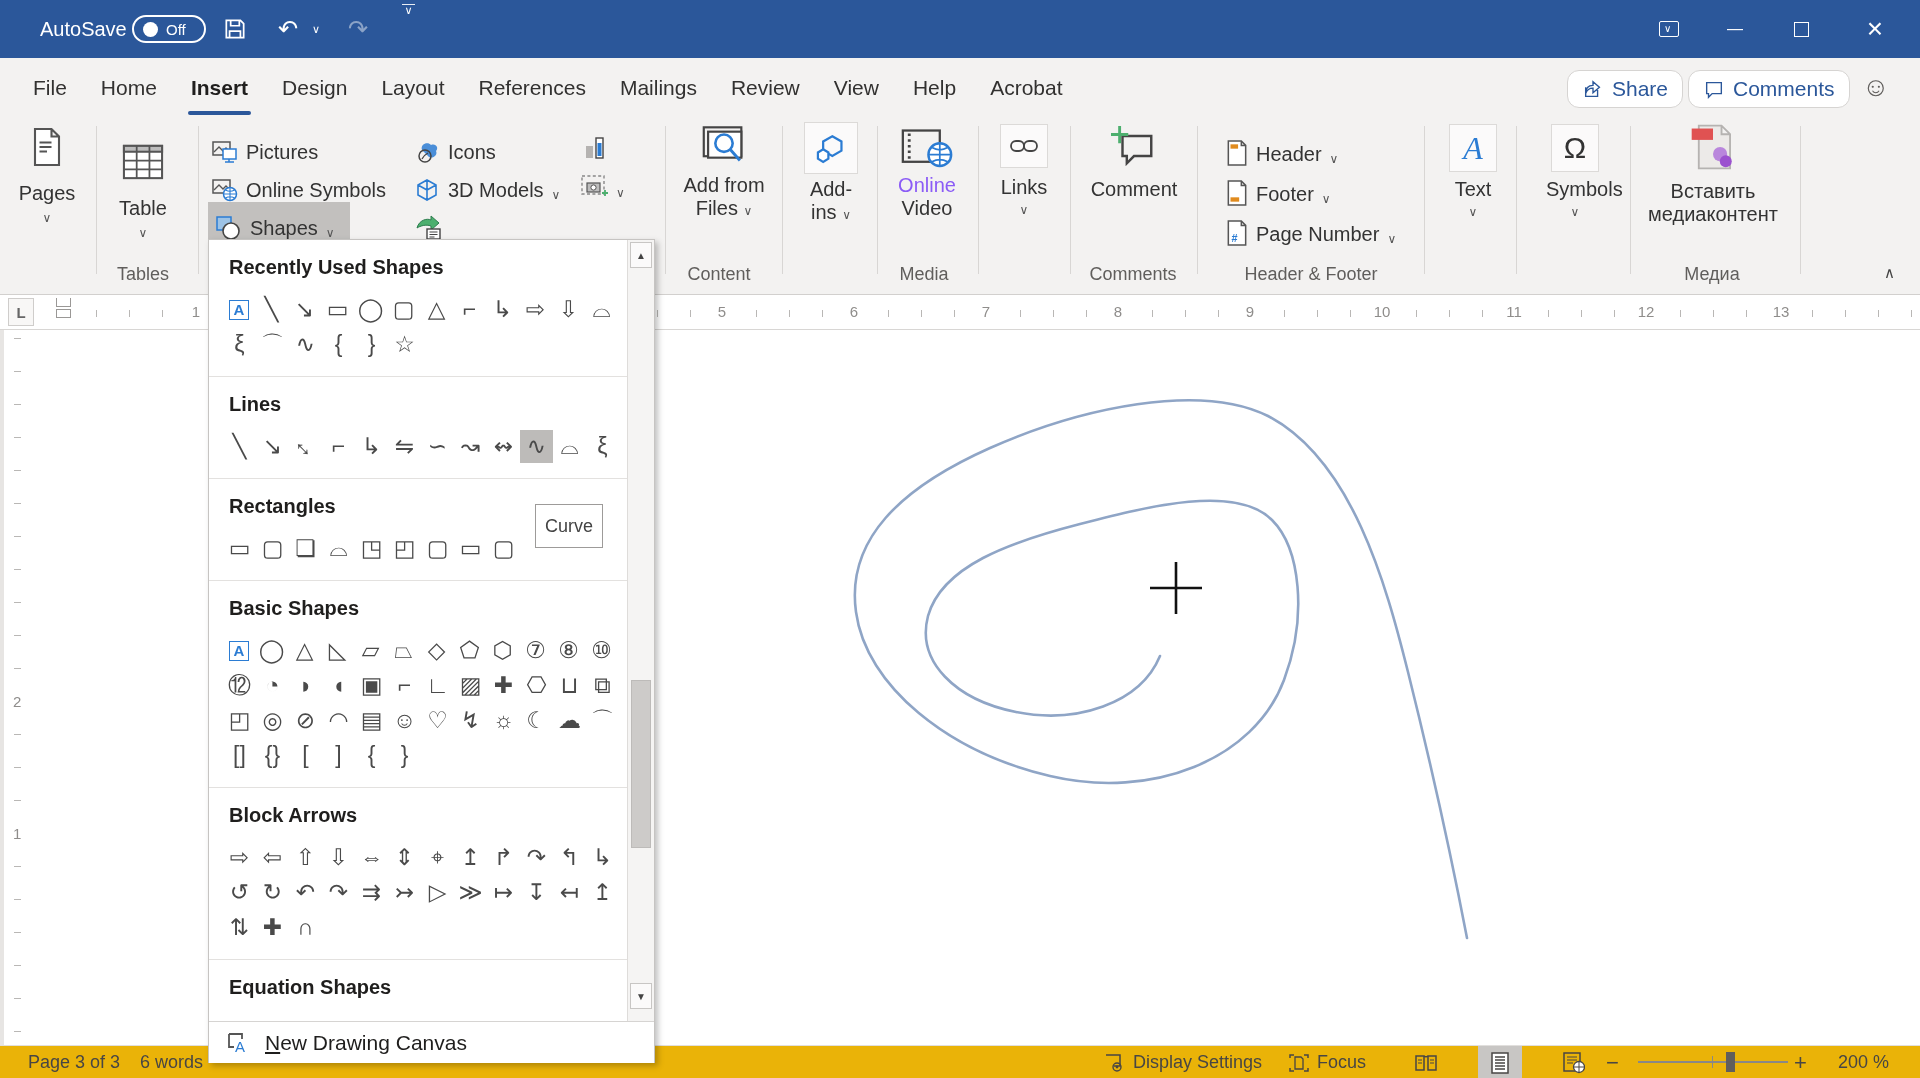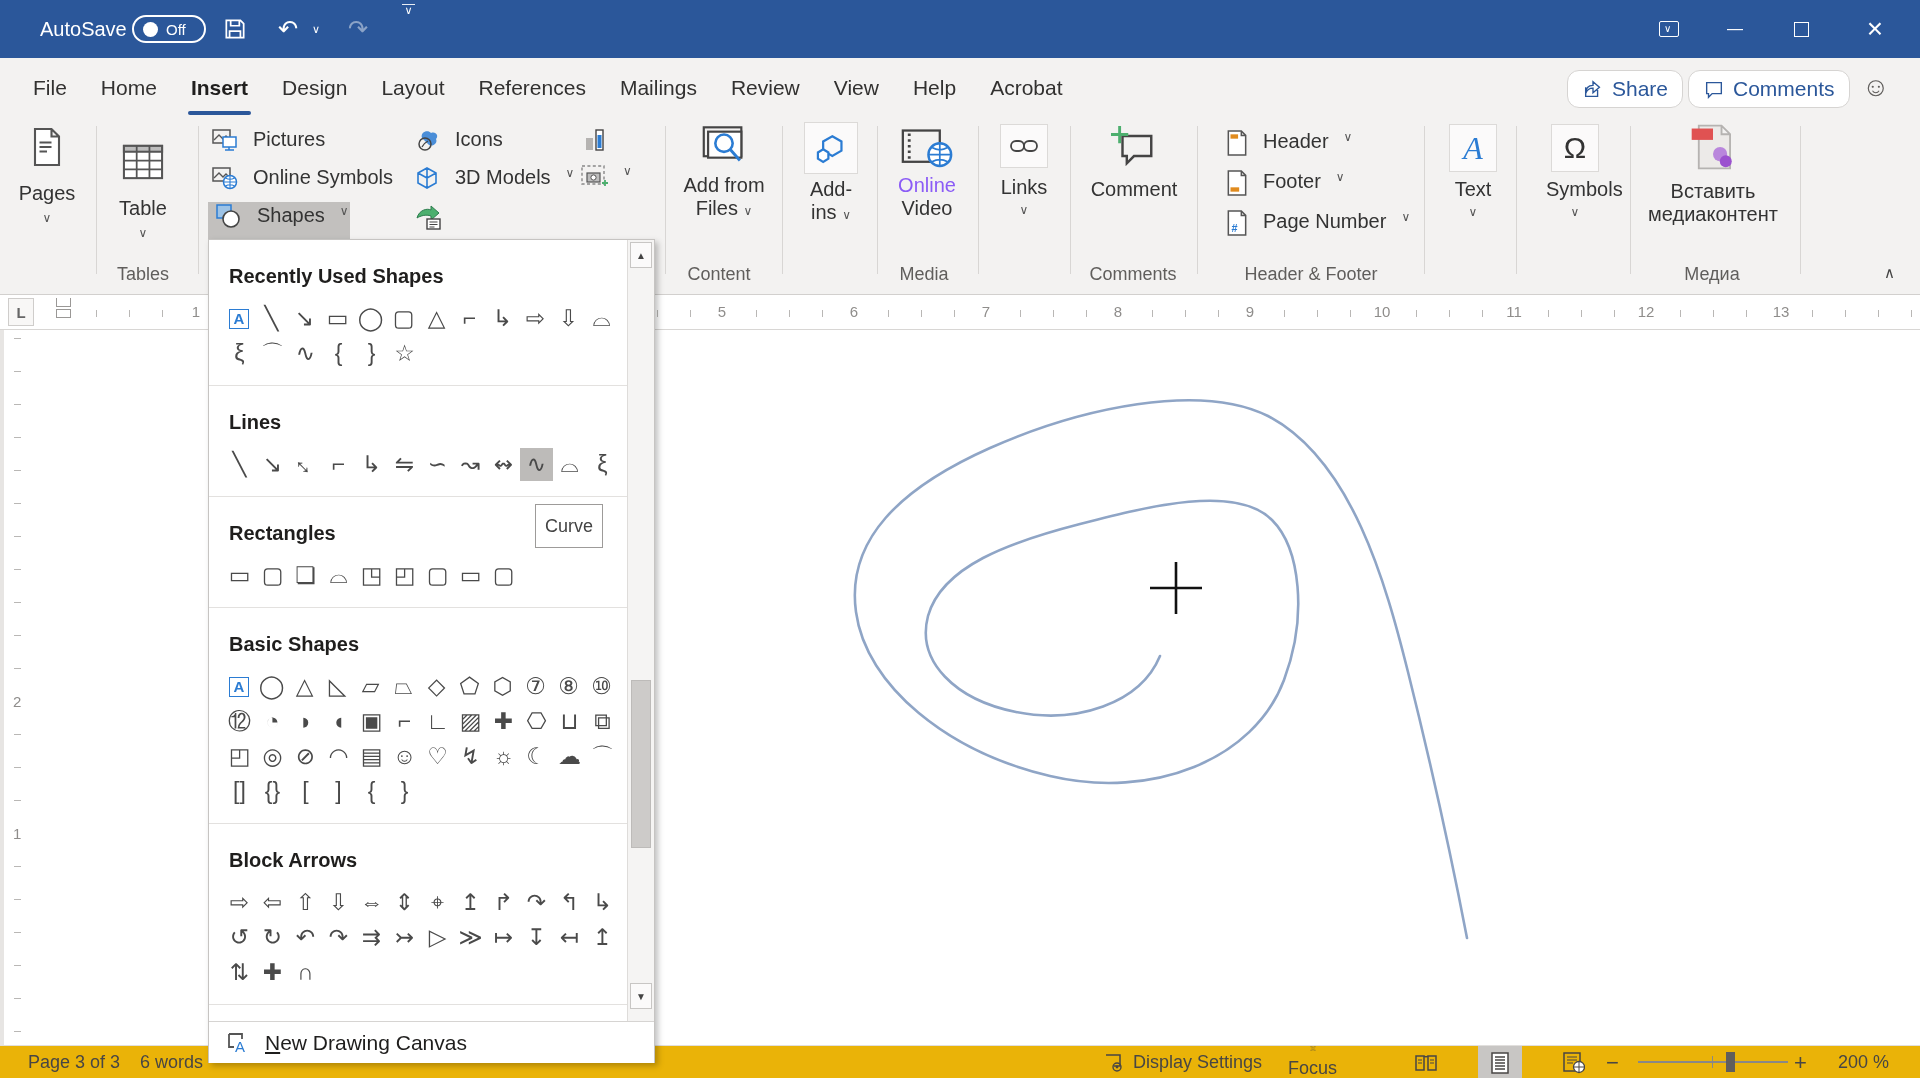--- a/index.html
+++ b/index.html
@@ -28,21 +28,21 @@
   .tab { padding:0 17px; font-size:21px; color:#323130; height:60px; display:flex; align-items:center; position:relative; cursor:pointer; }
   .tab.active { font-weight:bold; color:#201f1e; }
   .tab.active:after { content:""; position:absolute; left:14px; right:14px; bottom:3px; height:4px; background:#2b579a; border-radius:2px; }
   .mb-btn { position:absolute; top:12px; height:38px; background:#fff; border:1px solid #d6d4d2; border-radius:12px; display:flex; align-items:center; gap:8px; padding:0 14px; color:#2b579a; font-size:21px; cursor:pointer; }
   .smiley { position:absolute; top:14px; left:1862px; font-size:27px; color:#605e5c; }
 
   
   #ribbon { position:absolute; left:0; top:118px; width:1920px; height:177px; background:#f3f2f1; border-bottom:1px solid #d2d0ce; z-index:20; }
   .rdiv { position:absolute; top:8px; height:148px; width:1px; background:#d8d6d4; }
   .chev { font-size:12px; color:#555; }
-  .smallrow { position:absolute; display:flex; align-items:flex-start; gap:15px; font-size:20px; color:#333; height:36px; cursor:pointer; }
+  .smallrow { position:absolute; display:flex; align-items:flex-end; gap:8px; font-size:20px; color:#333; height:36px; cursor:pointer; }
   .shapes-hl { position:absolute; left:208px; top:84px; width:142px; height:40px; background:#c2c0be; }
   .grplabel-wrap span { position:absolute; top:146px; transform:translateX(-50%); font-size:18px; color:#605e5c; }
   .collapse { position:absolute; left:1884px; top:146px; font-size:15px; color:#444; }
   .iconbox { border:1px solid #dcdad8; background:#fbfafa; display:flex; align-items:center; justify-content:center; }
 
   
   #hruler { position:absolute; left:0; top:296px; width:1920px; height:34px; background:#fff; border-bottom:1px solid #d8d6d4; z-index:10;
     background-image:repeating-linear-gradient(to right,#b9b7b5 0 1px,transparent 1px 33px); background-size:100% 7px; background-position:30px 14px; background-repeat:repeat-x; }
   .hnum span { position:absolute; top:7px; transform:translateX(-50%); font-size:15px; color:#8f8d8b; background:#fff; padding:0 3px; }
   #tabsel { position:absolute; left:8px; top:298px; width:26px; height:28px; border:1px solid #cfcdcb; background:#f8f7f6; color:#666; font-size:15px; font-weight:bold; display:flex; align-items:center; justify-content:center; z-index:11; }
@@ -52,21 +52,21 @@
     background-image:repeating-linear-gradient(to bottom,#b9b7b5 0 1px,transparent 1px 33px); background-size:7px 100%; background-position:10px 8px; background-repeat:repeat-y; }
   .vnum span { position:absolute; left:9px; transform:translateY(-50%); font-size:15px; color:#8f8d8b; background:#fff; padding:2px 0; }
   #left-sliver { position:absolute; left:0; top:296px; width:4px; height:749px; background:#e7e5e3; }
 
   
   #doc-svg { position:absolute; left:0; top:0; z-index:5; pointer-events:none; }
 
   
   #shapes-menu { position:absolute; left:208px; top:239px; width:447px; height:824px; background:#fff; border:1px solid #c6c4c2; box-shadow:3px 3px 6px rgba(0,0,0,.25); z-index:40; }
   #menu-scroll { position:absolute; left:0; top:0; width:419px; height:781px; overflow:hidden; }
-  .menu-section { padding:16px 0 14px 14px; border-bottom:1px solid #e3e1df;margin-top:9px; }
+  .menu-section { padding:16px 0 14px 14px; border-bottom:1px solid #e3e1df; }
   .menu-section:last-child { border-bottom:none; }
   .menu-heading { font-size:20px; font-weight:bold; color:#1f1e1d; height:26px; margin-bottom:10px; padding-left:6px; }
   .shape-row { display:flex; height:35px; align-items:center; }
   .shape-cell { width:33px; height:33px; display:flex; align-items:center; justify-content:center; font-size:23px; color:#4a4a4a; cursor:pointer; }
   .shape-cell.sel { background:#bdbbb9; }
   .shape-cell.tbx { font-size:15px; color:#2b7cd3; border:1.5px solid #2b7cd3; width:20px; height:20px; margin:0 6px; font-weight:bold; }
   .r45 { transform:rotate(45deg); display:inline-block; }
   #menu-sb { position:absolute; right:0; top:0; width:27px; height:781px; background:#f5f4f3; border-left:1px solid #dedcda; }
   .sb-arrow { position:absolute; left:2px; width:22px; height:26px; border:1px solid #c8c6c4; background:#fbfafa; color:#444; font-size:10px; display:flex; align-items:center; justify-content:center; }
   #sb-thumb { position:absolute; left:3px; top:440px; width:20px; height:168px; background:#cdcbc9; border:1px solid #bdbbb9; }
@@ -777,21 +777,21 @@
   <div class="sitem" style="left:140px;">6 words</div>
 
   <div class="sitem" style="left:1104px;">
     <svg class="icon" width="22" height="20" viewBox="0 0 22 20">
         <path d="M2 2 h14 v11 h-6" fill="none" stroke="#484644" stroke-width="1.5"></path>
         <circle cx="13" cy="14" r="4" fill="none" stroke="#484644" stroke-width="1.4"></circle>
         <circle cx="13" cy="14" r="1.4" fill="#484644"></circle>
       </svg>
     <span>Display Settings</span>
   </div>
-  <div class="sitem" style="left:1288px;flex-direction:column;">
+  <div class="sitem" style="left:1288px;">
     <svg class="icon" width="22" height="20" viewBox="0 0 22 20">
         <path d="M2 5 v-3 h4 M16 2 h4 v3 M20 15 v3 h-4 M6 18 h-4 v-3" fill="none" stroke="#484644" stroke-width="1.5"></path>
         <path d="M7 4 h6 l2 2 v10 h-8 z" fill="none" stroke="#484644" stroke-width="1.3"></path>
       </svg>
     <span>Focus</span>
   </div>
   <div class="sitem viewbox" style="left:1404px;">
     <svg class="icon" width="24" height="20" viewBox="0 0 24 20">
         <path d="M2 3 h8 v14 h-8 z M14 3 h8 v14 h-8 z M10 3 q2 1.5 4 0" fill="none" stroke="#484644" stroke-width="1.5"></path>
         <path d="M4 7 h4 M4 10 h4 M16 7 h4 M16 10 h4" stroke="#484644" stroke-width="1.1"></path>

